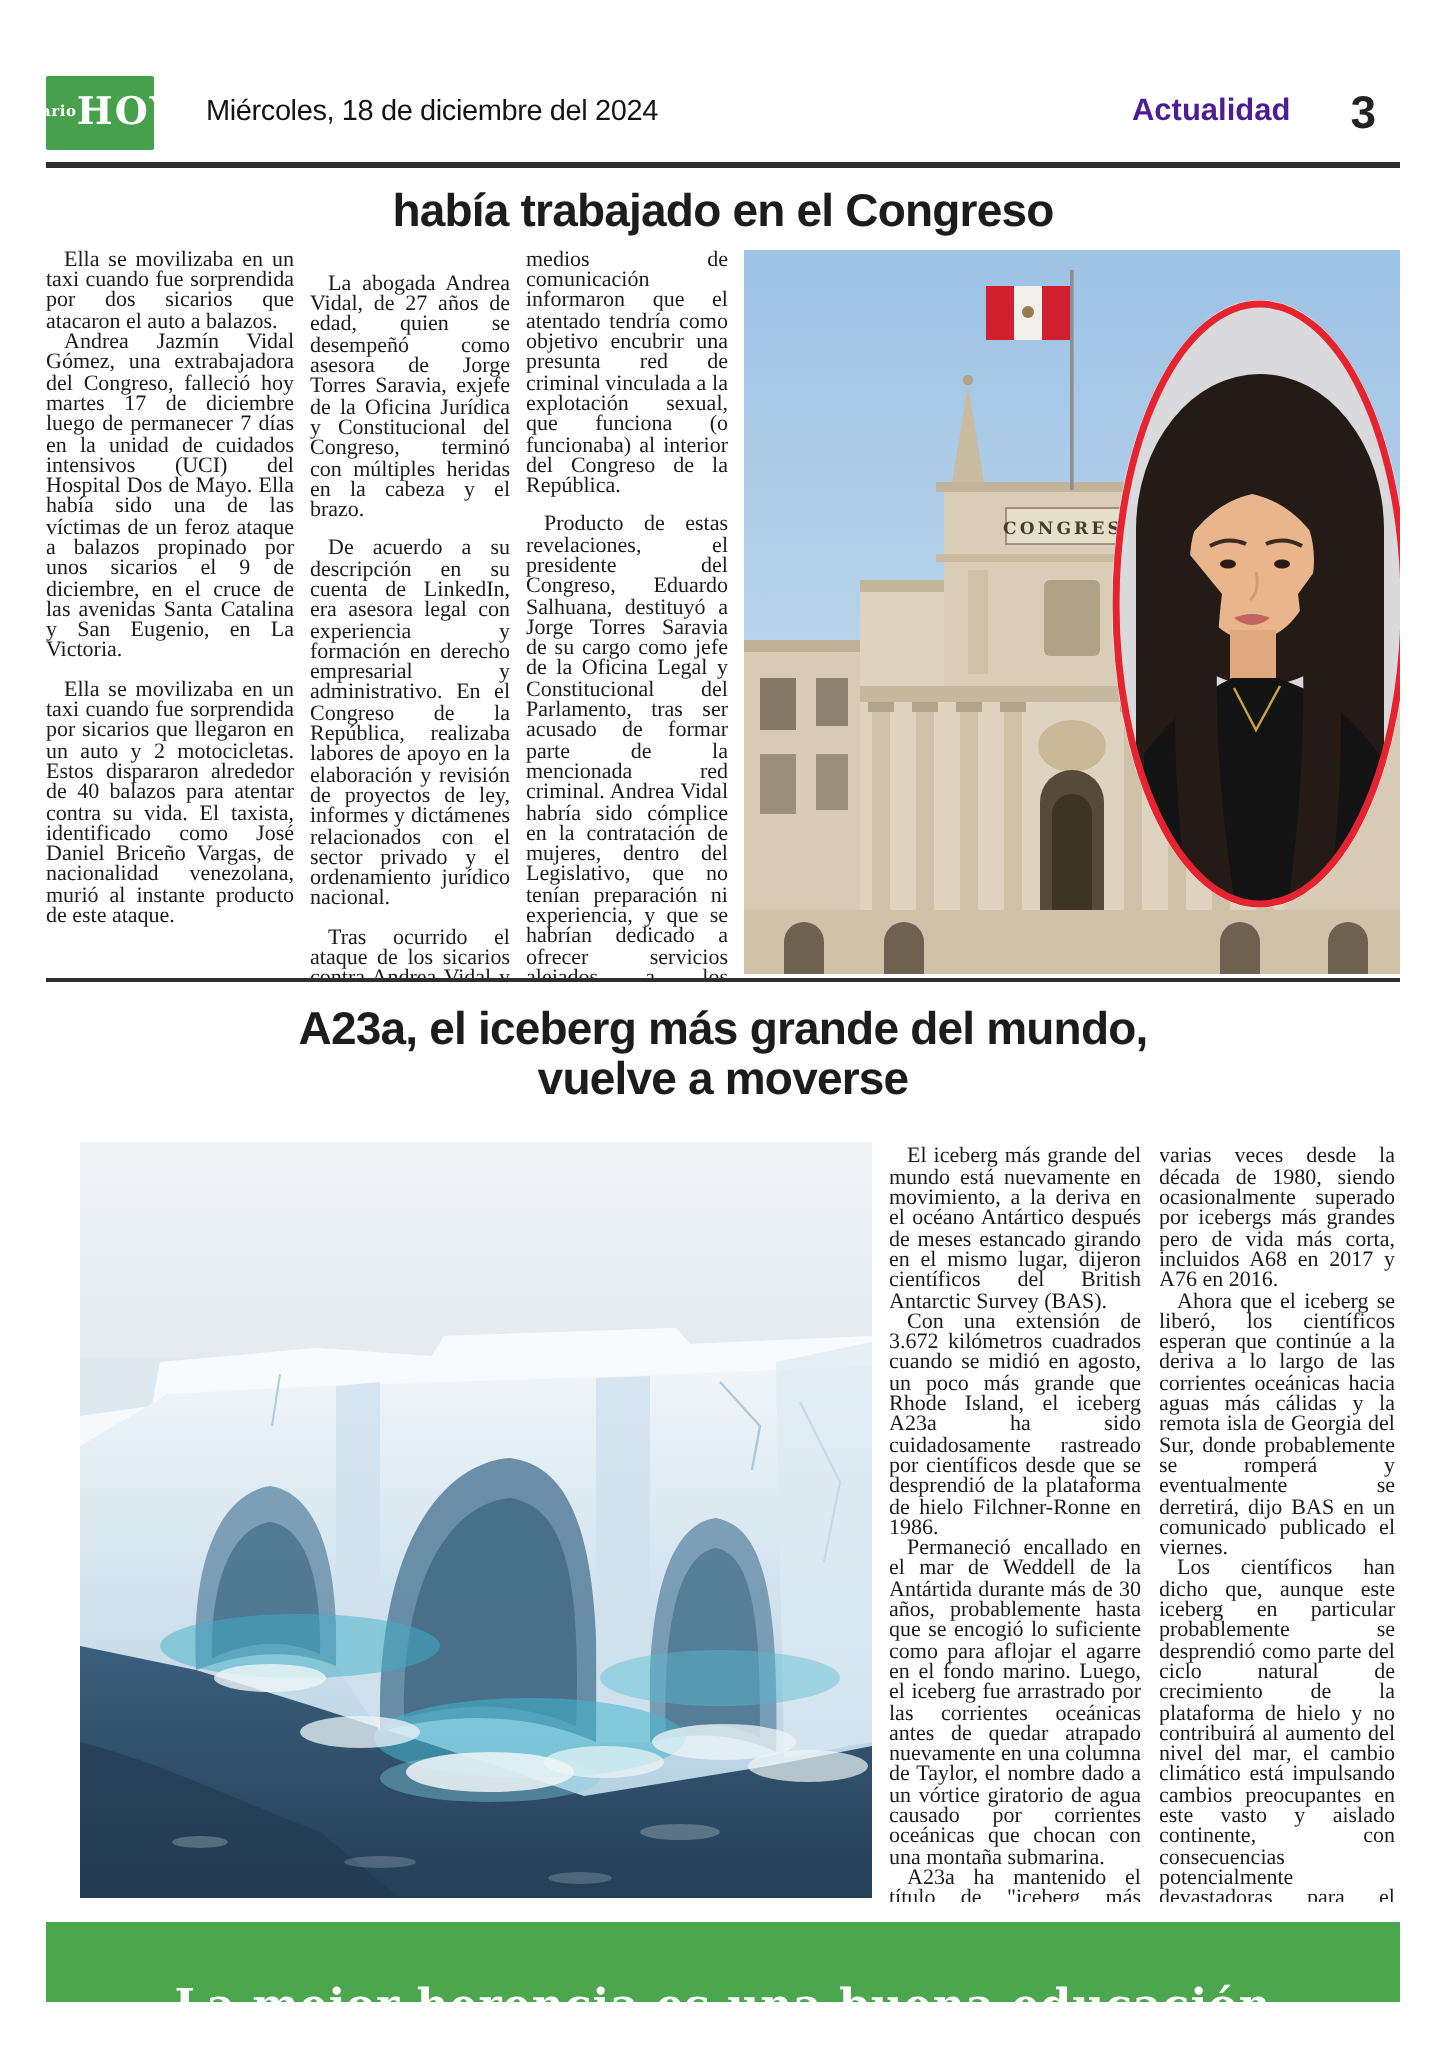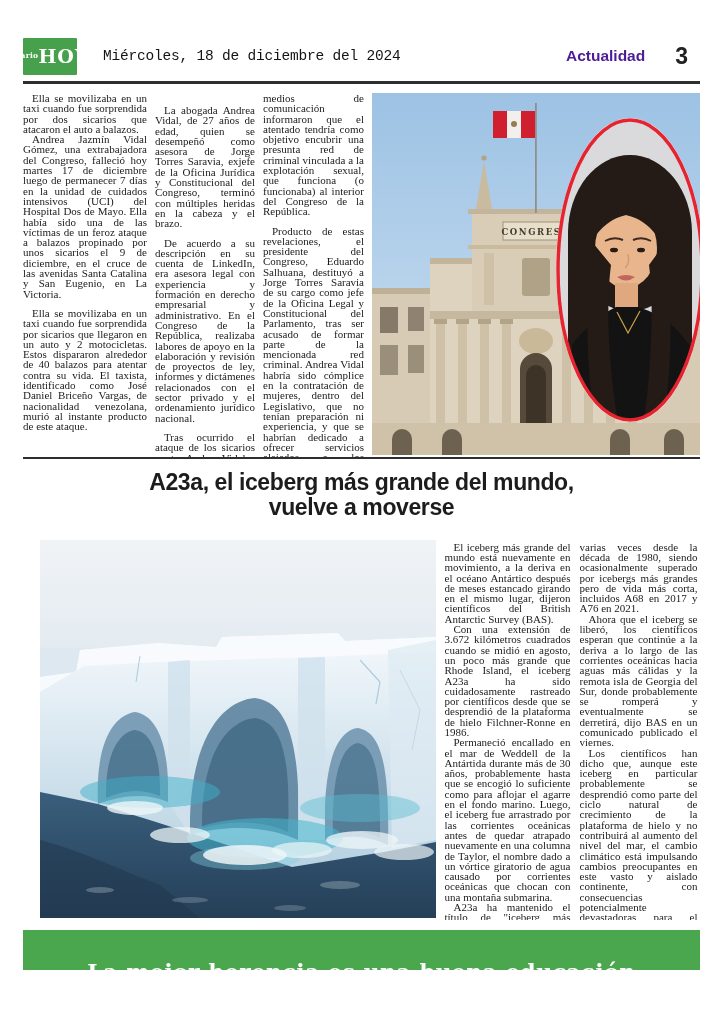--- a/index.html
+++ b/index.html
@@ -7,21 +7,21 @@
     position:relative;width:723px;height:1024px;margin:0 auto;background:#ffffff;
     box-sizing:border-box;padding:36px 23px 0 23px;overflow:hidden;
     font-family:"Liberation Sans",sans-serif;color:#1b1b1b;
   }
   
   .hdr{display:flex;align-items:center;height:40px;}
   .logo{width:54px;height:37px;background:#47A04C;color:#fff;display:flex;
         align-items:center;justify-content:center;line-height:1;border-radius:1px;}
   .logo .lt{font-family:"DejaVu Serif",serif;font-weight:bold;font-size:7.5px;letter-spacing:.3px;}
   .logo .lm{font-family:"DejaVu Serif",serif;font-weight:bold;font-size:19px;letter-spacing:1px;margin-top:1px;}
-  .hdr .date{margin-left:26px;font-size:14.5px;color:#141414;letter-spacing:-0.2px;font-family:Liberation Mono, monospace;}
+  .hdr .date{margin-left:26px;font-size:14.5px;color:#141414;letter-spacing:-0.2px;}
   .hdr .spacer{flex:1;}
   .hdr .section{font-weight:bold;font-size:15.5px;color:#4c1d95;margin-right:30px;}
   .hdr .pageno{font-weight:bold;font-size:23px;color:#222;margin-right:12px;}
   .rule{background:#2e2e2e;height:2px;margin:0;}
   .rule.thick{height:3px;margin-top:5px;}
   
   h1,h2{margin:9px 0 7px 0;text-align:center;font-size:23px;line-height:1.08;
         letter-spacing:-0.4px;color:#1c1c1c;font-weight:bold;}
   h2{margin-top:11px;}
   h1 div,h2 div{white-space:nowrap;}
@@ -58,20 +58,21 @@
       <span class="lm">HOY</span>
     </div>
     <div class="date">Miércoles, 18 de diciembre del 2024</div>
     <div class="spacer"></div>
     <div class="section">Actualidad</div>
     <div class="pageno">3</div>
   </header>
   <div class="rule thick"></div>
 
   <h1>
+    <div>había trabajado en el Congreso</div>
   </h1>
 
   <section class="artrow art1">
     <div class="col a1c1">
         <p class="para">Ella se movilizaba en un taxi cuando fue sorprendida por dos sicarios que atacaron el auto a balazos.</p>
         <p class="para">Andrea Jazmín Vidal Gómez, una extrabajadora del Congreso, falleció hoy martes 17 de diciembre luego de permanecer 7 días en la unidad de cuidados intensivos (UCI) del Hospital Dos de Mayo. Ella había sido una de las víctimas de un feroz ataque a balazos propinado por unos sicarios el 9 de diciembre, en el cruce de las avenidas Santa Catalina y San Eugenio, en La Victoria.</p>
         <p class="para gap"></p>
         <p class="para">Ella se movilizaba en un taxi cuando fue sorprendida por sicarios que llegaron en un auto y 2 motocicletas. Estos dispararon alrededor de 40 balazos para atentar contra su vida. El taxista, identificado como José Daniel Briceño Vargas, de nacionalidad venezolana, murió al instante producto de este ataque.</p>
       </div>
     <div class="col a1c2">
@@ -267,21 +268,21 @@
       </svg>
     </figure>
 
     <div class="col a2c1">
         <p class="para">El iceberg más grande del mundo está nuevamente en movimiento, a la deriva en el océano Antártico después de meses estancado girando en el mismo lugar, dijeron científicos del British Antarctic Survey (BAS).</p>
         <p class="para">Con una extensión de 3.672 kilómetros cuadrados cuando se midió en agosto, un poco más grande que Rhode Island, el iceberg A23a ha sido cuidadosamente rastreado por científicos desde que se desprendió de la plataforma de hielo Filchner-Ronne en 1986.</p>
         <p class="para">Permaneció encallado en el mar de Weddell de la Antártida durante más de 30 años, probablemente hasta que se encogió lo suficiente como para aflojar el agarre en el fondo marino. Luego, el iceberg fue arrastrado por las corrientes oceánicas antes de quedar atrapado nuevamente en una columna de Taylor, el nombre dado a un vórtice giratorio de agua causado por corrientes oceánicas que chocan con una montaña submarina.</p>
         <p class="para">A23a ha mantenido el título de "iceberg más grande actual"</p>
       </div>
     <div class="col a2c2 cont">
-        <p class="para">varias veces desde la década de 1980, siendo ocasionalmente superado por icebergs más grandes pero de vida más corta, incluidos A68 en 2017 y A76 en 2021.</p>
+        <p class="para">varias veces desde la década de 1980, siendo ocasionalmente superado por icebergs más grandes pero de vida más corta, incluidos A68 en 2017 y A76 en 2016.</p>
         <p class="para">Ahora que el iceberg se liberó, los científicos esperan que continúe a la deriva a lo largo de las corrientes oceánicas hacia aguas más cálidas y la remota isla de Georgia del Sur, donde probablemente se romperá y eventualmente se derretirá, dijo BAS en un comunicado publicado el viernes.</p>
         <p class="para">Los científicos han dicho que, aunque este iceberg en particular probablemente se desprendió como parte del ciclo natural de crecimiento de la plataforma de hielo y no contribuirá al aumento del nivel del mar, el cambio climático está impulsando cambios preocupantes en este vasto y aislado continente, con consecuencias potencialmente devastadoras para el aumento global del nivel del mar.</p>
       </div>
   </section>
 
   <div class="banner">
     <span>La mejor herencia es una buena educación</span>
   </div>
 
 </div>

